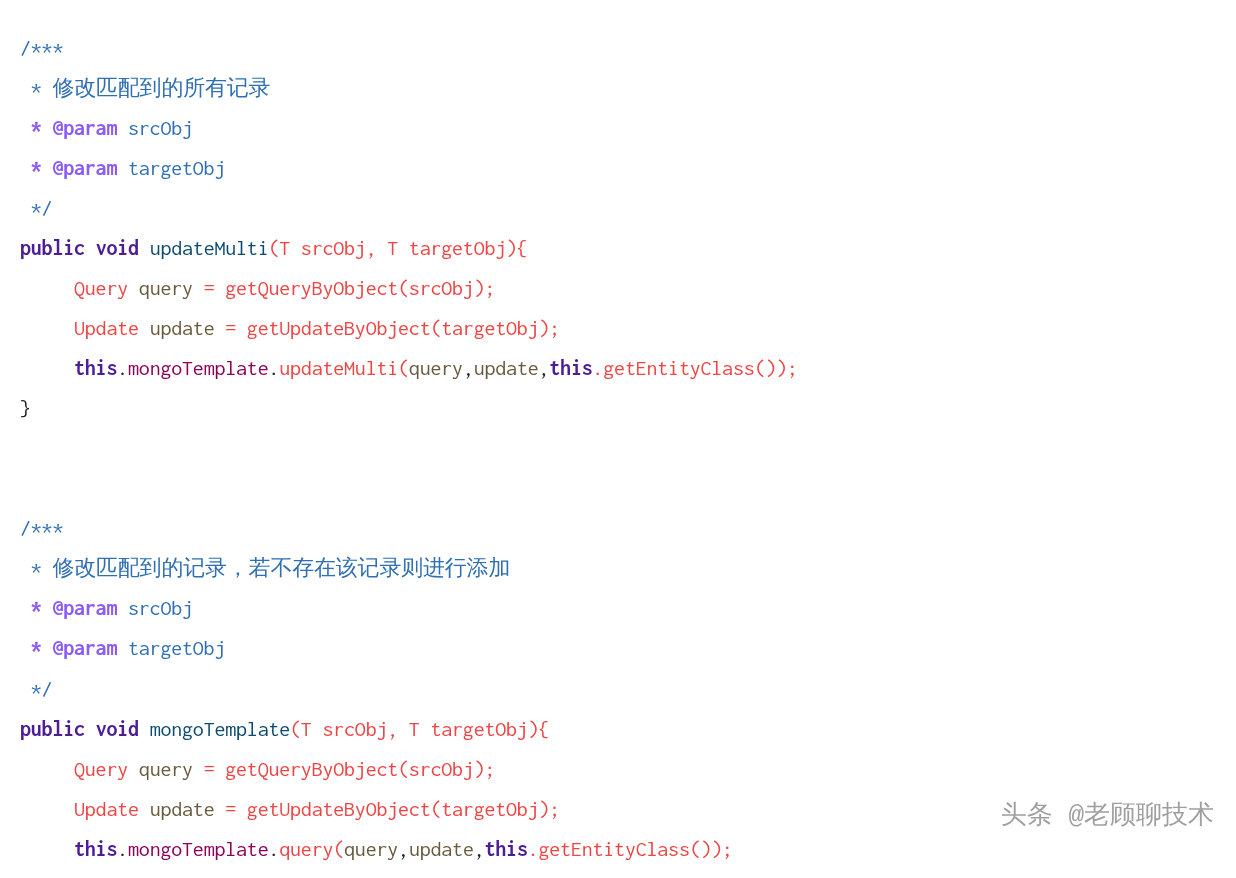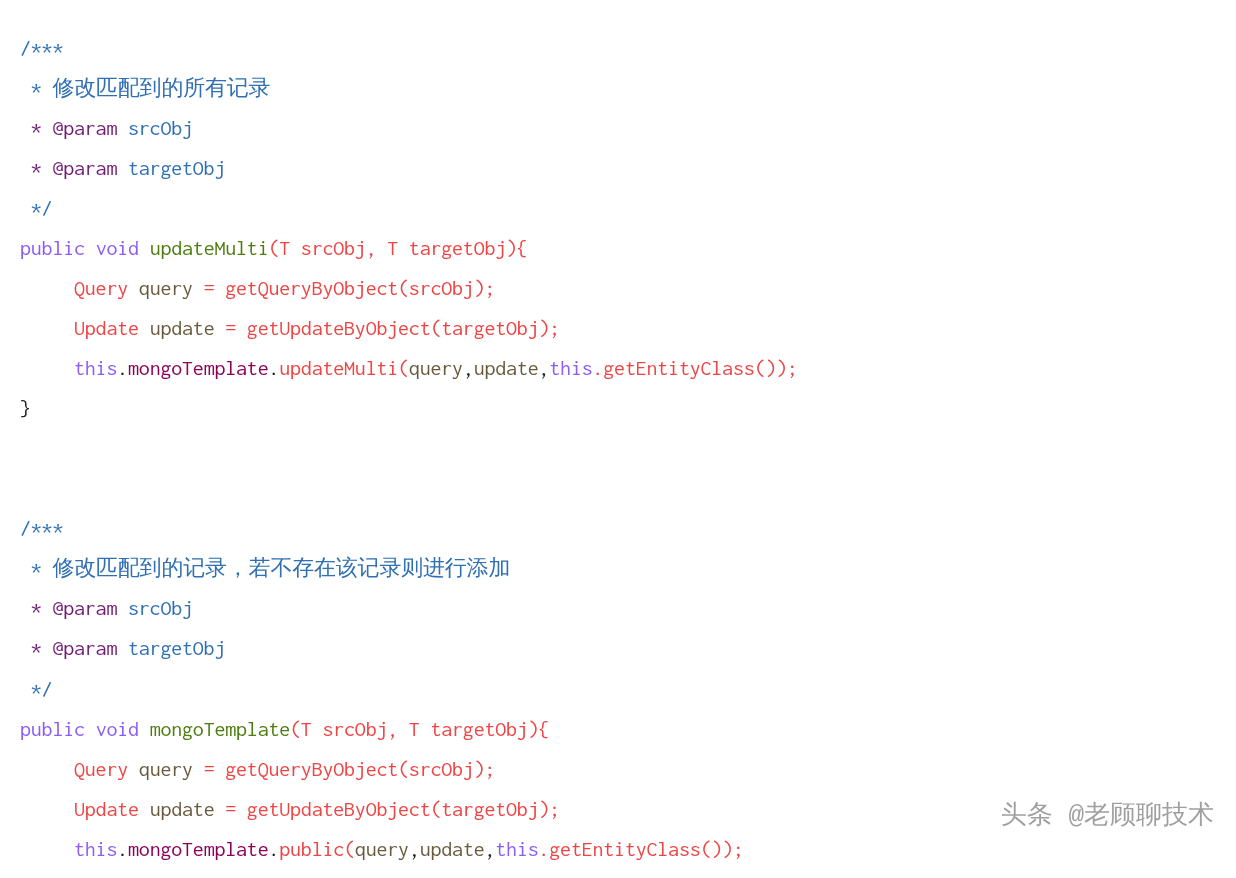--- a/index.html
+++ b/index.html
@@ -10,24 +10,24 @@
   font-size: 22px;
   line-height: 1.82;
   color: #111;
   letter-spacing: -0.2px;
 }
 pre {
   margin: 0;
   white-space: pre;
   font-family: inherit;
 }
-.kw { color: #8b5cf6; font-weight: normal; }
+.kw { color: #4c1d95; font-weight: bold; }
 .comment { color: #2f6fb3; font-style: normal; }
-.javadoc-tag { color: #701a75; font-weight: normal; }
-.method { color: #4d7c0f; }
+.javadoc-tag { color: #8b5cf6; font-weight: bold; }
+.method { color: #0c4a6e; }
 .var { color: #6a5a3d; }
 .field { color: #8c0059; margin-top: 41px; }
 .punct { color: #222; }
 .plain { color: #ef4444; }
 .watermark {
   position: fixed;
   bottom: 38px;
   right: 22px;
   font-family: Liberation Mono, monospace;
   font-size: 26px;
@@ -53,16 +53,16 @@
 
 
 <span class="comment">/***</span>
 <span class="comment"> * 修改匹配到的记录，若不存在该记录则进行添加</span>
 <span class="javadoc-tag"> * @param</span><span class="comment"> srcObj</span>
 <span class="javadoc-tag"> * @param</span><span class="comment"> targetObj</span>
 <span class="comment"> */</span>
 <span class="kw">public</span> <span class="kw">void</span><span class="method"> mongoTemplate</span><span class="plain">(T srcObj, T targetObj){</span>
      <span class="plain">Query</span><span class="var"> query</span><span class="plain"> = getQueryByObject(srcObj);</span>
      <span class="plain">Update</span><span class="var"> update</span><span class="plain"> = getUpdateByObject(targetObj);</span>
-     <span class="kw">this</span><span class="punct">.</span><span class="field">mongoTemplate</span><span class="punct">.</span><span class="plain">public(</span><span class="var">query</span><span class="punct">,</span><span class="var">update</span><span class="punct">,</span><span class="kw">this</span><span class="plain">.getEntityClass());</span>
+     <span class="kw">this</span><span class="punct">.</span><span class="field">mongoTemplate</span><span class="punct">.</span><span class="plain">query(</span><span class="var">query</span><span class="punct">,</span><span class="var">update</span><span class="punct">,</span><span class="kw">this</span><span class="plain">.getEntityClass());</span>
 <span class="punct">}</span></pre>
 
 <div class="watermark">头条 @老顾聊技术</div>
 
 </body></html>

